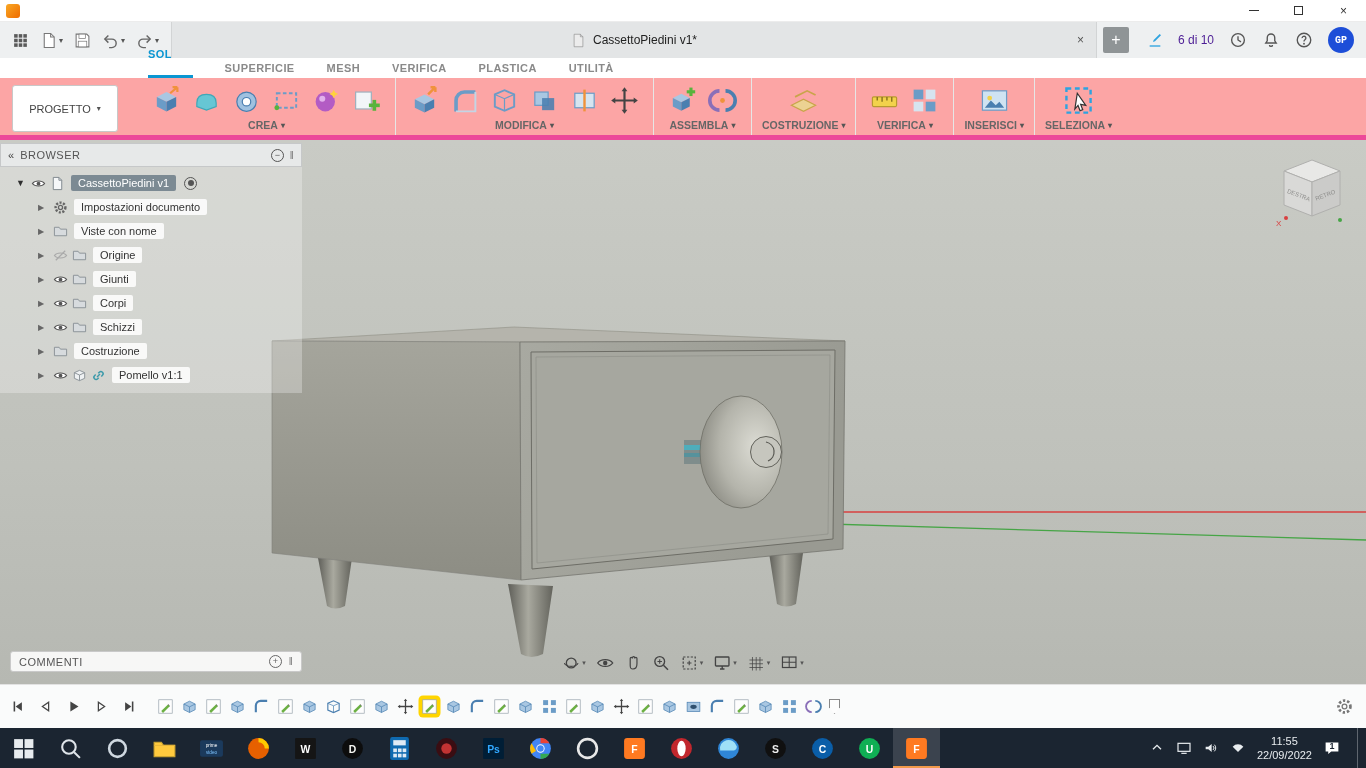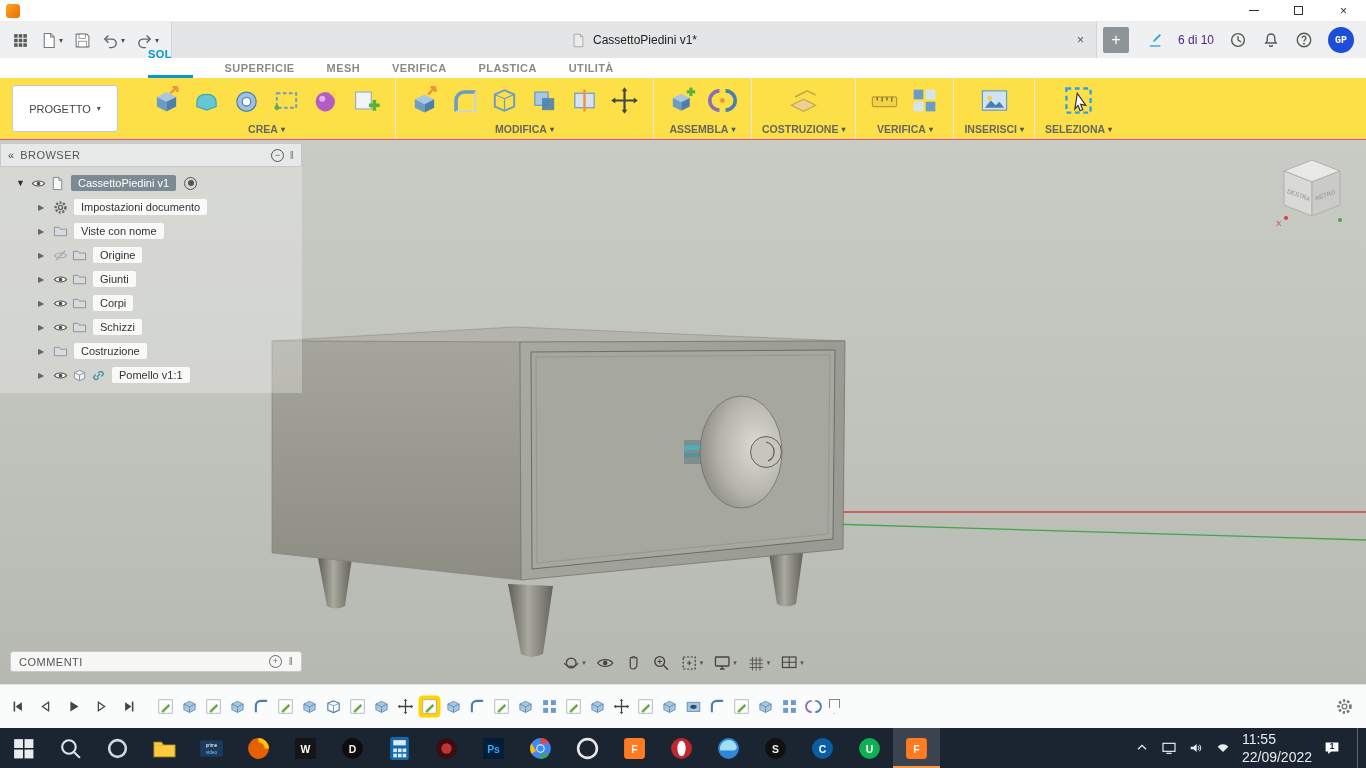--- a/index.html
+++ b/index.html
@@ -26,21 +26,21 @@
 .plus-btn{width:26px;height:26px;margin:0 6px;background:#8f9496;color:#fff;font-size:16px;display:flex;align-items:center;justify-content:center;border-radius:2px;}
 .right-cluster{display:flex;align-items:center;gap:15px;padding:0 12px;}
 .jobs{display:flex;align-items:center;gap:15px;font-size:12px;color:#4c1d95;}
 .rc-btn{width:18px;height:18px;}
 .avatar{width:26px;height:26px;border-radius:50%;background:#1d4ed8;color:#fff;font-size:10px;font-weight:bold;display:flex;align-items:center;justify-content:center;font-family:Liberation Mono, monospace;}
 
 
 .rtabs{height:20px;background:#fff;display:flex;gap:32px;padding-left:148px;font-size:11px;font-weight:bold;color:#8a8a8a;align-items:flex-end;}
 .rtab{padding-bottom:4px;letter-spacing:.4px;}
 .rtab.active{color:#0a96d2;border-bottom:3px solid #0a96d2;padding-bottom:15px;}
-.rtools{height:62px;background:#fde047;border-bottom:1px solid #ec4899;display:flex;padding-left:138px;position:relative;}
+.rtools{height:62px;background:#fca5a5;border-bottom:5px solid #ec4899;display:flex;padding-left:138px;position:relative;}
 .project-btn{position:absolute;left:12px;top:7px;width:106px;height:47px;border:1px solid #c8c8c8;border-radius:3px;background:#fff;font-size:11px;color:#444;display:flex;align-items:center;justify-content:center;gap:6px;}
 #ribbon-groups{display:flex;}
 .rgroup{display:flex;flex-direction:column;align-items:center;justify-content:space-between;padding:5px 10px 4px;border-right:1px solid #e6e6e6;}
 .rgroup:last-child{border-right:0;}
 .rgroup-icons{display:flex;gap:3px;align-items:center;}
 .ribbon-btn{width:37px;height:35px;padding:3px;}
 .rgroup-label{font-size:10.5px;color:#666;display:flex;align-items:center;gap:3px;white-space:nowrap;font-weight:bold;}
 
 
 .viewport{position:relative;height:544px;background:linear-gradient(180deg,#c9cbc5 0%,#bfc1bb 60%,#b6b8b2 100%);overflow:hidden;}
@@ -81,21 +81,21 @@
 .tl-gear{position:absolute;right:12px;width:19px;height:19px;}
 
 
 .taskbar{height:40px;background:#1b2531;display:flex;align-items:stretch;color:#e8ecef;}
 #taskbar-apps{display:flex;}
 .tb-cell{width:47px;display:flex;align-items:center;justify-content:center;}
 .tb-cell.active{background:rgba(255,255,255,0.14);box-shadow:inset 0 -2px 0 #f2994a;}
 .tbicn{width:25px;height:25px;}
 .tray{margin-left:auto;display:flex;align-items:center;gap:11px;padding-right:4px;}
 .tricn{width:16px;height:16px;display:inline-block;}
-.clockbox{text-align:left;font-size:14px;line-height:1.3;}
+.clockbox{text-align:center;font-size:11px;line-height:1.3;}
 .action-wrap{position:relative;width:18px;height:18px;display:inline-block;}
 .bubble-num{position:absolute;left:0;right:0;top:2px;text-align:center;font-size:9px;color:#1b2531;font-weight:bold;}
 .sliver{width:5px;border-left:1px solid rgba(255,255,255,0.3);height:40px;margin-left:5px;display:inline-block;}
 </style>
 </head>
 <body>
 
 <div class="titlebar">
   <span class="app-logo"></span>
   <div class="win-controls">

